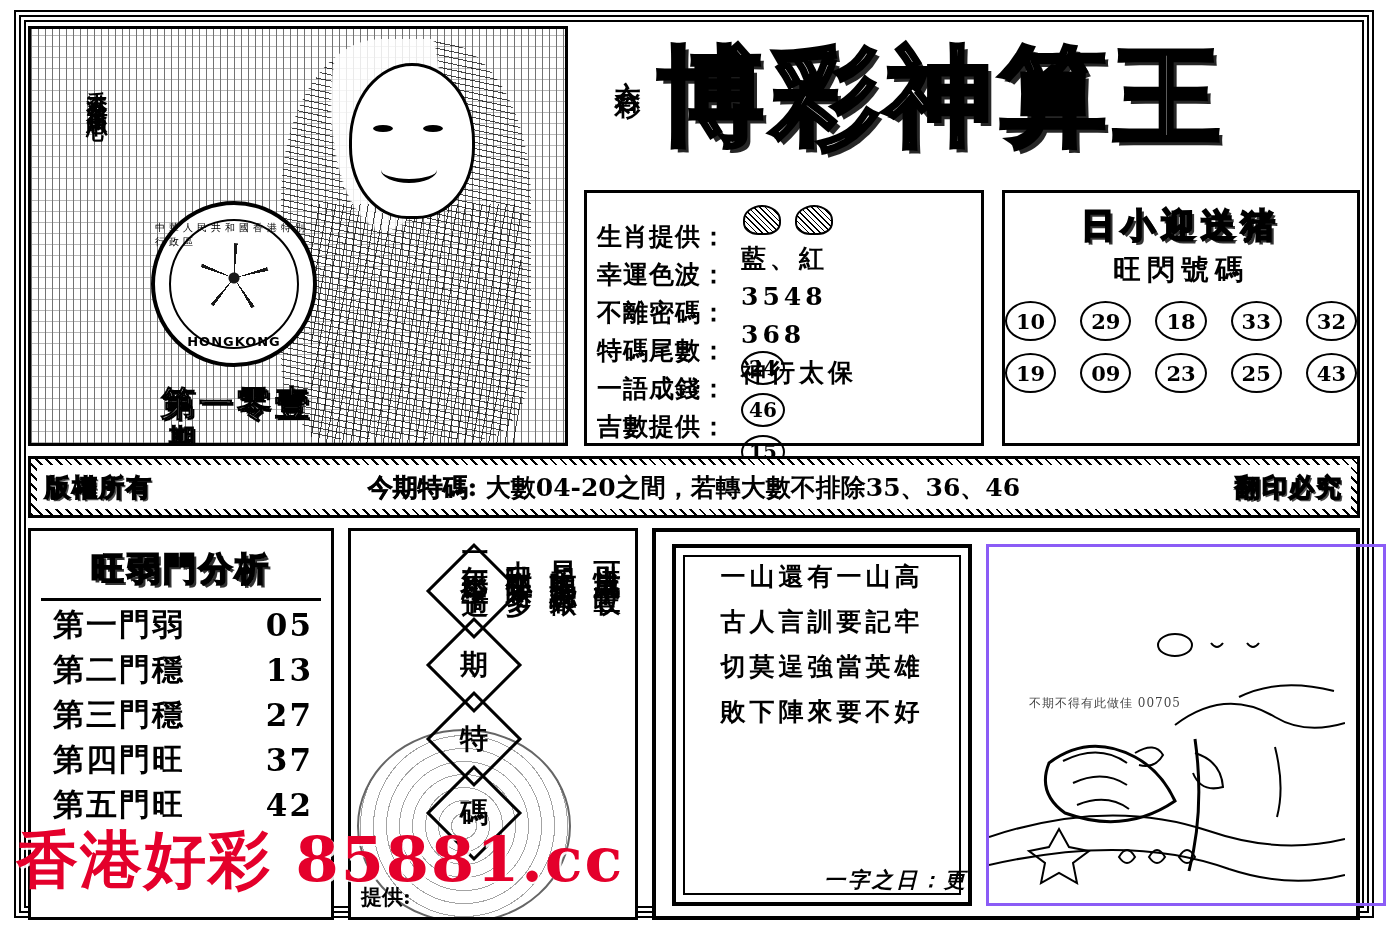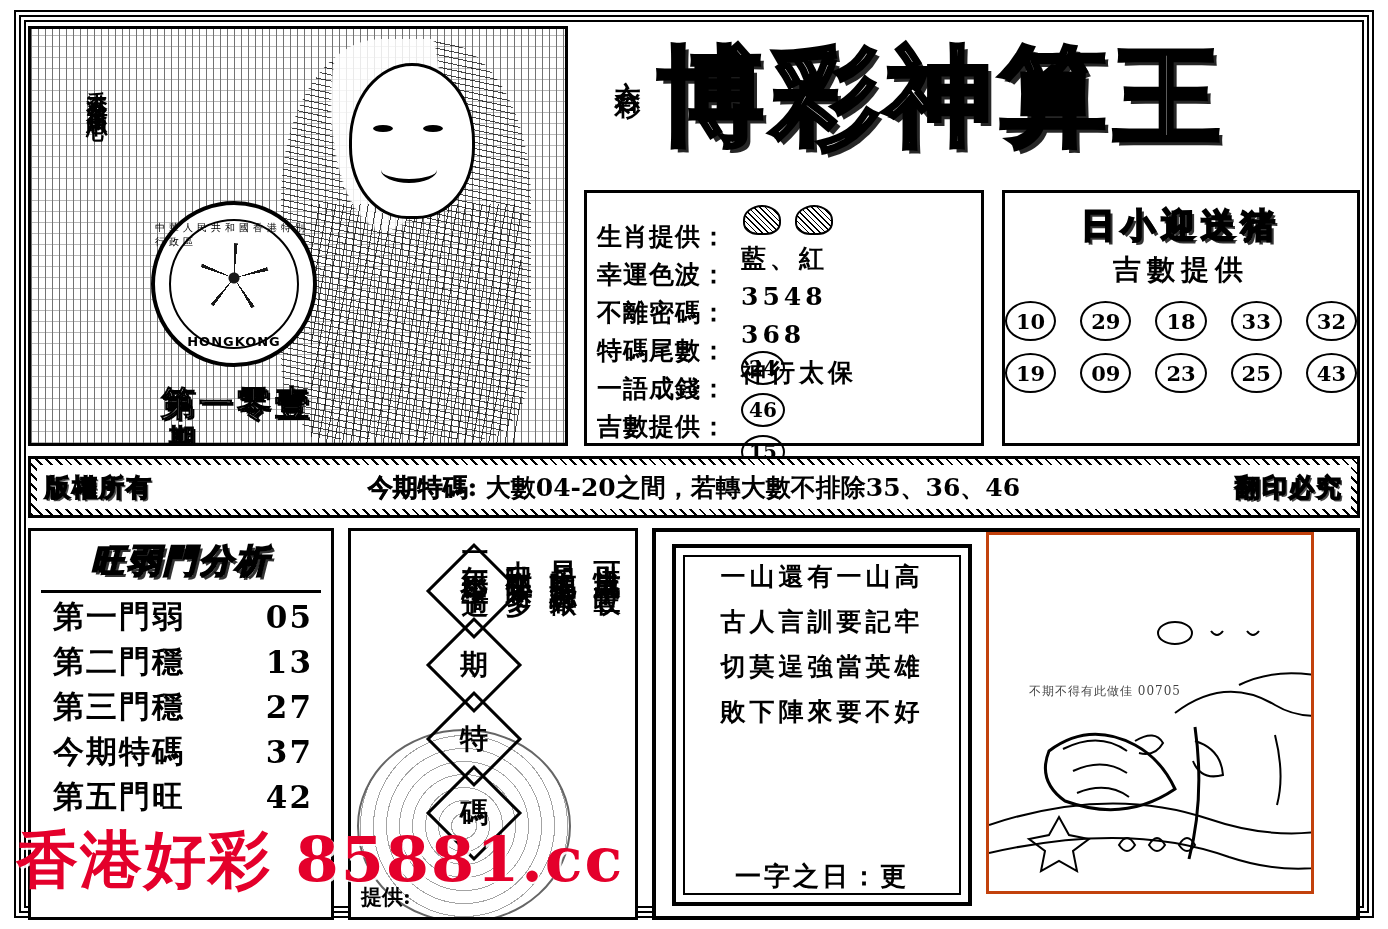--- a/index.html
+++ b/index.html
@@ -202,24 +202,23 @@
 
   
   .bottom{position:absolute;left:28px;top:528px;width:1332px;height:392px;}
 
   .analysis-box{
     position:absolute;left:0;top:0;width:306px;height:392px;
     border:3px solid #000;box-sizing:border-box;background:#fff;
   }
   .analysis-title{
     text-align:center;font-size:33px;font-weight:bold;letter-spacing:3px;
-    margin-top:8px;color:#fff;-webkit-text-stroke:2px #000;
+    margin-top:16px;color:#fff;-webkit-text-stroke:2px #000;
     text-shadow:3px 3px 0 rgba(0,0,0,.8);
     font-family:"DejaVu Serif","Liberation Serif",serif;
-    font-style:italic;
   }
   .analysis-rule{height:3px;background:#000;margin:6px 10px 0;}
   .analysis-row{
     display:flex;align-items:center;justify-content:space-between;
     padding:3px 18px 0 22px;
     font-size:31px;font-weight:bold;letter-spacing:2px;
     font-family:"DejaVu Serif","Liberation Serif",serif;
   }
   .analysis-row .num{font-size:31px;}
 
@@ -272,27 +271,28 @@
   .poem-title{
     text-align:center;margin-top:16px;font-size:34px;font-weight:bold;letter-spacing:8px;
     color:#fff;-webkit-text-stroke:2px #000;text-shadow:3px 3px 0 rgba(0,0,0,.8);
     font-family:"DejaVu Serif","Liberation Serif",serif;
   }
   .poem-line{
     text-align:center;margin-top:12px;font-size:25px;font-weight:bold;letter-spacing:4px;
     font-family:"DejaVu Serif","Liberation Serif",serif;
   }
   .poem-foot{
-    position:absolute;left:0;right:0;bottom:8px;text-align:center;
-    font-size:26px;font-weight:bold;letter-spacing:3px;
-    font-family:"DejaVu Serif","Liberation Serif",serif;
+    position:absolute;left:0;right:0;bottom:8px;text-align:right;
+    font-size:21px;font-weight:bold;letter-spacing:3px;
+    font-family:"DejaVu Serif","Liberation Serif",serif;
+    font-style:italic;
   }
   .art-panel{
-    position:absolute;left:330px;top:0;width:328px;height:362px;
-    border:3px solid #c2410c;box-sizing:border-box;overflow:hidden;
+    position:absolute;left:330px;top:12px;width:400px;height:362px;
+    border:3px solid #8b5cf6;box-sizing:border-box;overflow:hidden;
   }
   .art-note{
     position:absolute;left:40px;top:148px;font-size:12px;letter-spacing:1px;opacity:.75;
     font-family:"DejaVu Serif","Liberation Serif",serif;
   }
 
   
   .watermark{
     position:absolute;left:16px;top:818px;width:940px;height:80px;
     font-size:62px;font-weight:bold;color:#e4002b;
@@ -364,21 +364,21 @@
         <span class="num-circles">
           <span class="ncirc">24</span>
           <span class="ncirc">46</span>
           <span class="ncirc">15</span>
         </span>
       </div>
     </div>
 
     <div class="lucky-box">
       <div class="lucky-title">日小迎送猪</div>
-      <div class="lucky-sub">吉數提供</div>
+      <div class="lucky-sub">旺閃號碼</div>
       <div class="lucky-grid">
         <div class="lucky-line">
           <span class="lucky-ball">10</span>
           <span class="lucky-ball">29</span>
           <span class="lucky-ball">18</span>
           <span class="lucky-ball">33</span>
           <span class="lucky-ball">32</span>
         </div>
         <div class="lucky-line">
           <span class="lucky-ball">19</span>
@@ -413,21 +413,21 @@
       </div>
       <div class="analysis-row">
         <span>第二門穩</span>
         <span class="num">13</span>
       </div>
       <div class="analysis-row">
         <span>第三門穩</span>
         <span class="num">27</span>
       </div>
       <div class="analysis-row">
-        <span>今期特碼</span>
+        <span>第四門旺</span>
         <span class="num">37</span>
       </div>
       <div class="analysis-row">
         <span>第五門旺</span>
         <span class="num">42</span>
       </div>
     </div>
 
     <div class="verse-box">
       <div class="swirl"></div>

